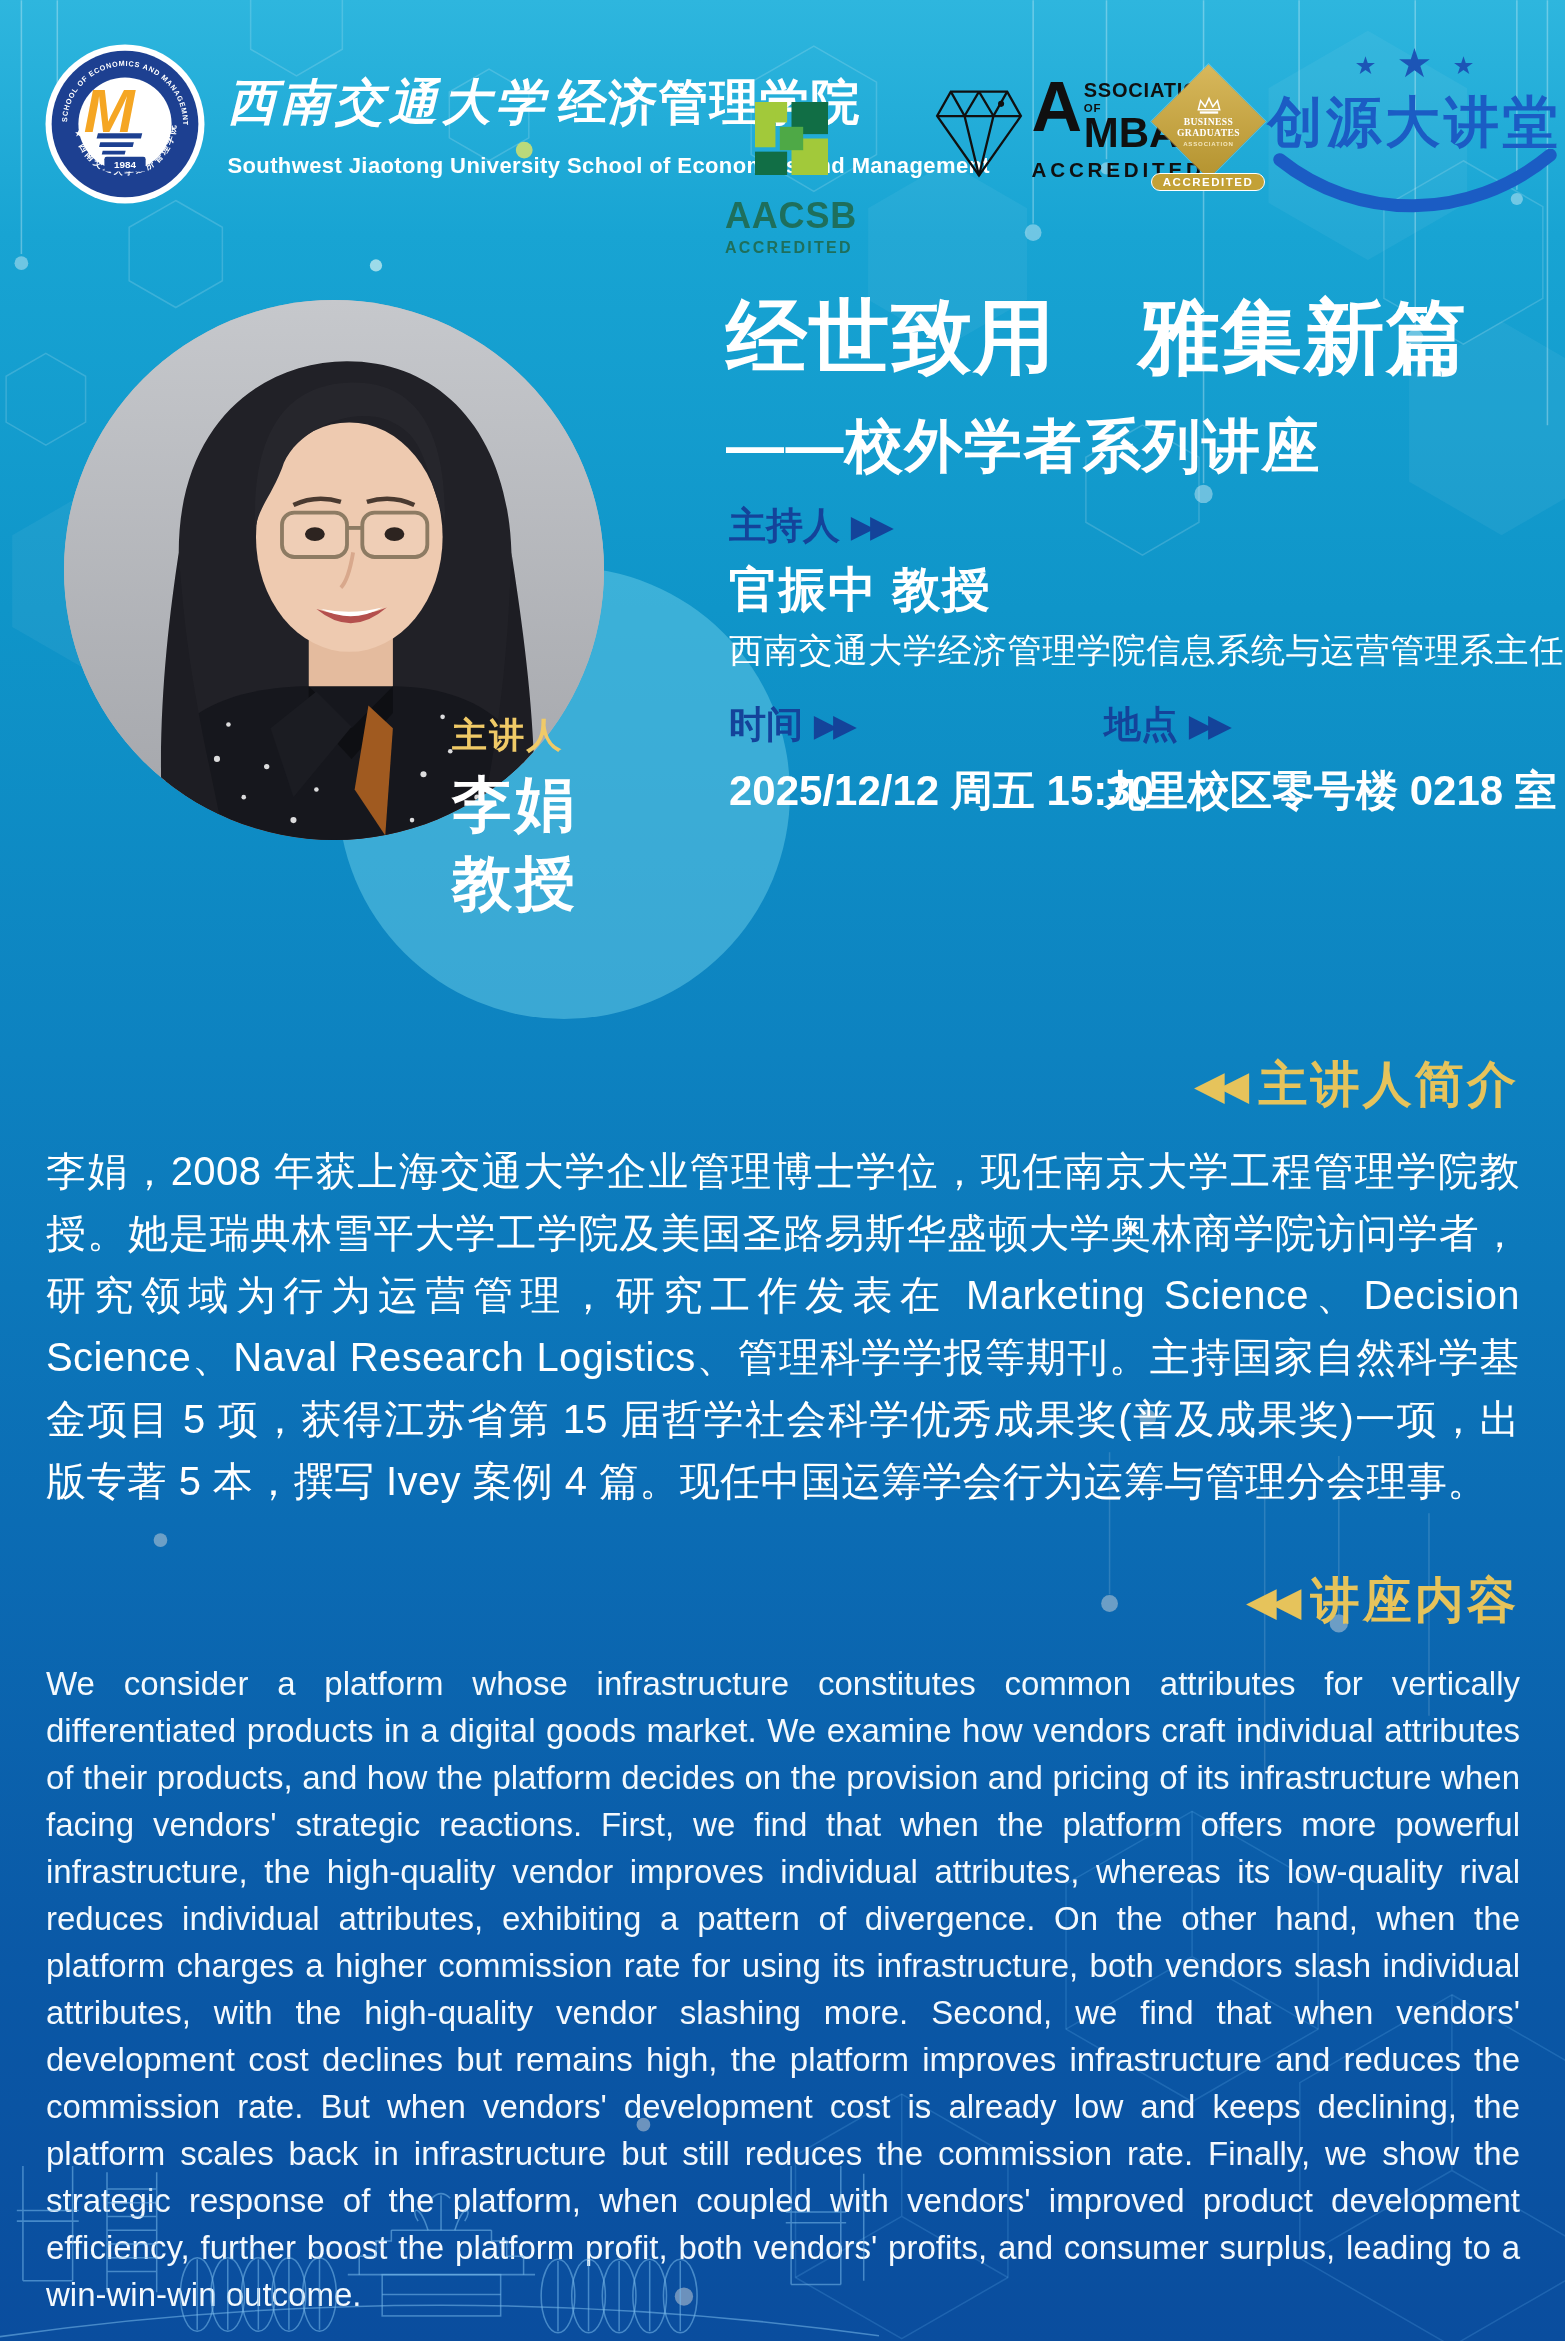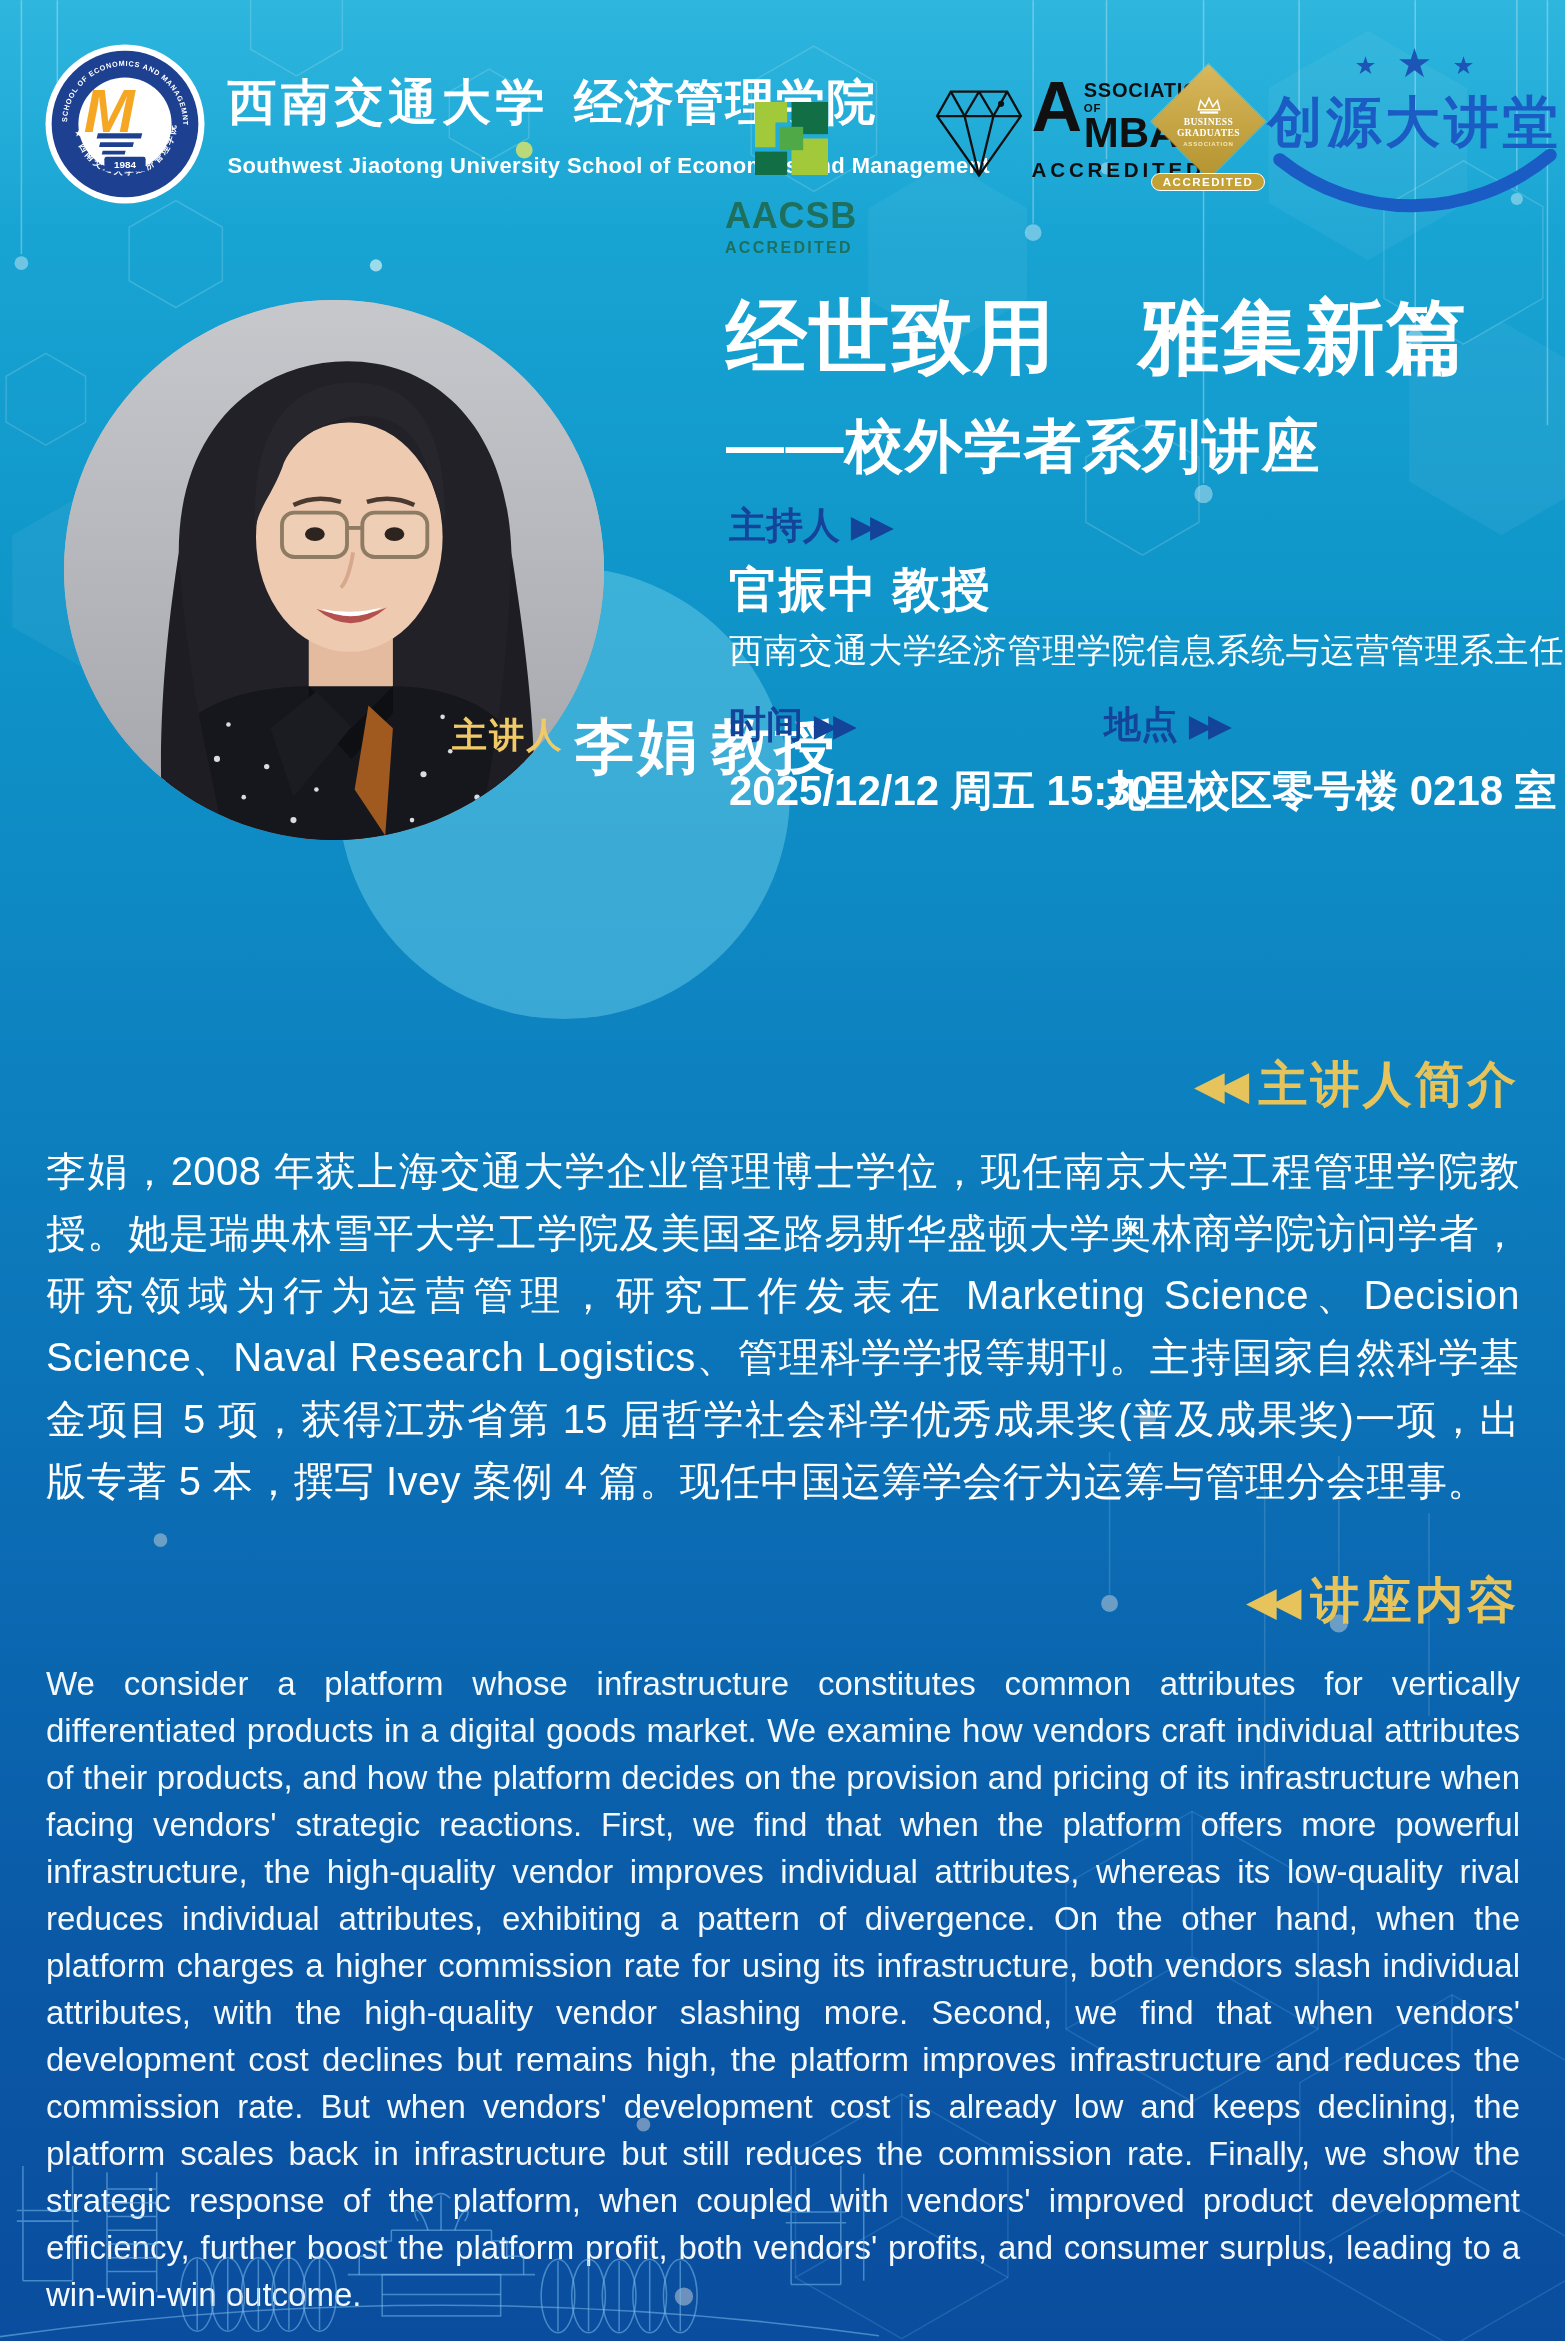--- a/index.html
+++ b/index.html
@@ -6,21 +6,21 @@
   .poster{
     position:relative;width:1565px;height:2342px;overflow:hidden;margin:0 auto;
     font-family:"Liberation Sans","DejaVu Sans",sans-serif;
     background:linear-gradient(180deg,#2eb6de 0%,#18a4d3 10%,#0f95c9 26%,#0d82c0 45%,#0b6cb4 65%,#0a58a6 84%,#0a4d9e 100%);
   }
   .abs{position:absolute;}
   svg{display:block;}
   
   .logo-group{left:44px;top:43px;display:flex;align-items:center;gap:21.4px;}
   .logo-text .cn{color:#fff;font-size:49px;font-weight:800;letter-spacing:1.5px;white-space:nowrap;}
-  .logo-text .cn .script{font-weight:900;letter-spacing:4.6px;margin-right:25px;}
+  .logo-text .cn .script{font-style:italic;font-weight:900;letter-spacing:4.6px;margin-right:9px;}
   .logo-text .en{color:#fff;font-size:22px;font-weight:700;margin-top:17px;letter-spacing:0.4px;}
   .badge{display:flex;align-items:center;}
   .aacsb{left:725px;top:102px;gap:23px;flex-direction:column;}
   .aacsb-name{color:#1e6f5c;font-size:36px;font-weight:800;letter-spacing:0.8px;line-height:1;}
   .aacsb-acc{color:#1e6f5c;font-size:16px;font-weight:700;letter-spacing:2.3px;margin-top:4.6px;}
   .amba{left:934px;top:79px;flex-direction:column;align-items:flex-start;color:#101010;}
   .amba-top{display:flex;align-items:flex-start;}
   .amba-bigA{font-size:70px;font-weight:700;line-height:.82;}
   .amba-right{display:flex;flex-direction:column;margin-left:1.5px;}
   .amba-ssoc{font-size:20px;font-weight:600;letter-spacing:0.8px;}
@@ -38,21 +38,21 @@
   .bga-pill{margin-top:10.7px;background:#c3a136;border:1.5px solid #fff;border-radius:10.7px;color:#fff;
     font-size:11.5px;font-weight:700;letter-spacing:1.5px;padding:2.3px 10.7px;z-index:2;}
   .cylogo{left:1270px;top:38px;width:289px;flex-direction:column;}
   .cy-stars{display:flex;align-items:flex-end;gap:20px;color:#1c55b6;line-height:1;}
   .cy-stars .big{font-size:40px;transform:translateY(4.6px);}
   .cy-stars .small{font-size:24.5px;}
   .cy-name{color:#1b5cc4;font-size:55px;font-weight:900;letter-spacing:3.8px;margin-top:7.6px;white-space:nowrap;}
   
   .light-circle{left:338px;top:567px;width:452px;height:452px;border-radius:50%;background:rgba(103,203,232,.5);}
   .photo-circle{left:64px;top:300px;width:540px;height:540px;border-radius:50%;overflow:hidden;background:#b4b6ba;}
-  .speaker-text{left:452px;top:712px;display:flex;flex-direction:row;gap:10.7px;}
+  .speaker-text{left:452px;top:712px;display:flex;flex-direction:column;gap:10.7px;}
   .speaker-label{color:#f0ca67;font-size:35px;font-weight:700;letter-spacing:2.3px;}
   .speaker-name,.speaker-title{color:#fff;font-size:60px;font-weight:800;letter-spacing:3.1px;line-height:1.15;}
   .main-title{left:726px;top:284px;color:#fff;font-size:81px;font-weight:900;letter-spacing:1.5px;white-space:nowrap;}
   .sub-title{left:726px;top:408px;color:#fff;font-size:58px;font-weight:900;letter-spacing:1.5px;white-space:nowrap;}
   .navy-label{color:#14439a;font-size:37px;font-weight:800;display:flex;align-items:center;gap:10.7px;justify-content:center;}
   .navy-label .arr{font-size:31px;letter-spacing:-4.6px;}
   .host-label{left:729px;top:501px;}
   .host-name{left:729px;top:558px;color:#fff;font-size:48px;font-weight:800;letter-spacing:1.5px;}
   .host-affil{left:729px;top:628px;color:#fff;font-size:34px;font-weight:500;letter-spacing:0.8px;white-space:nowrap;}
   .time-label{left:729px;top:700px;}

